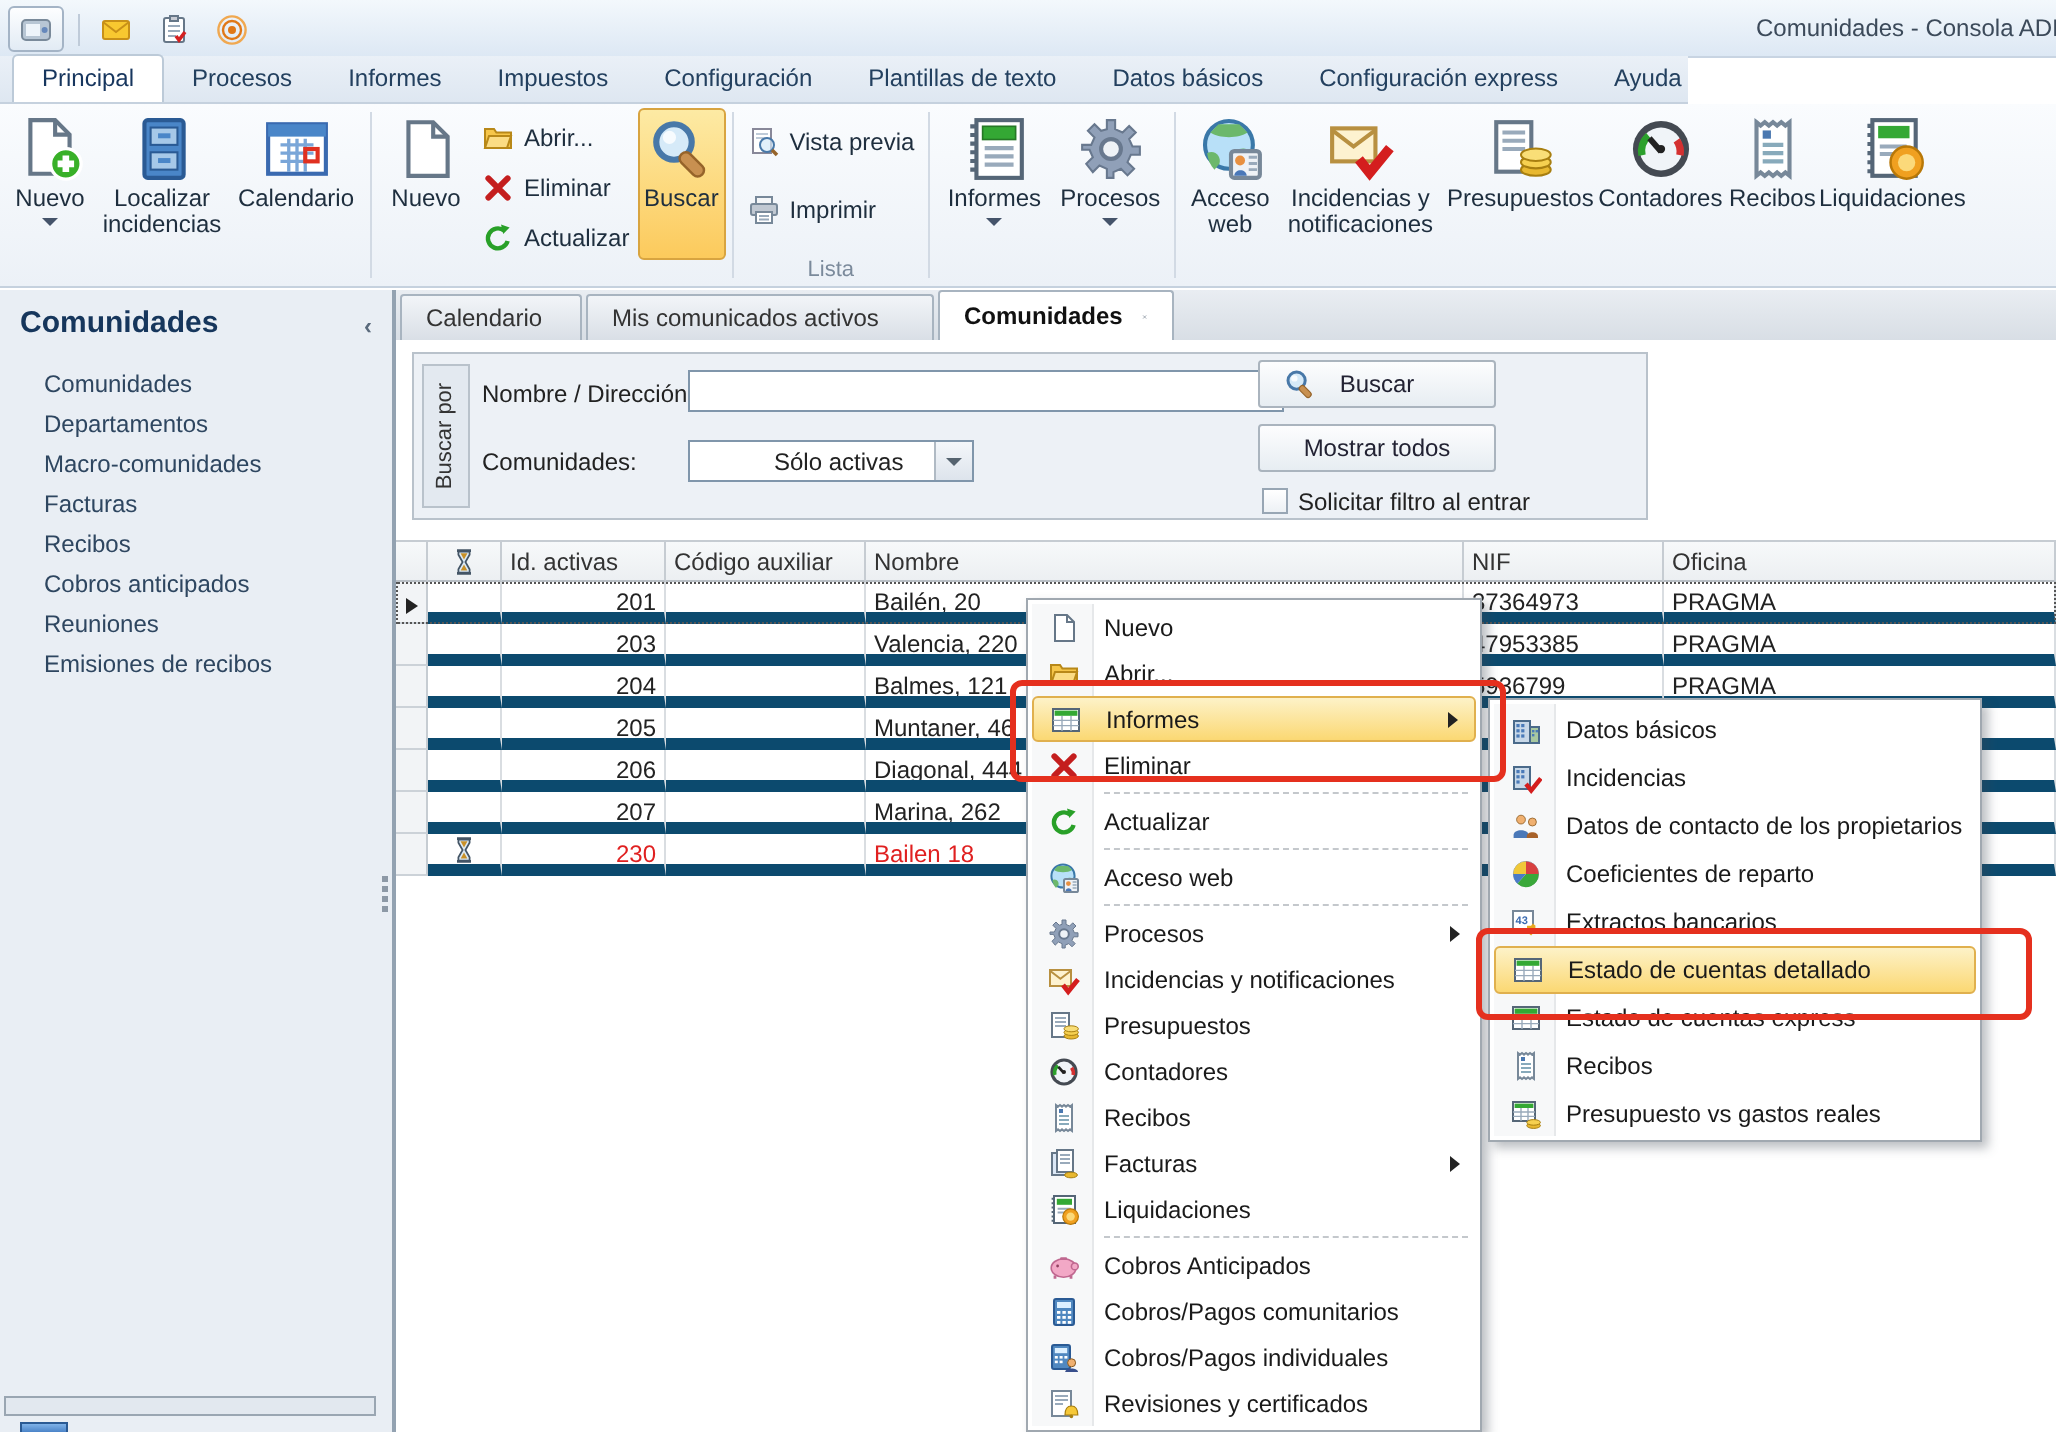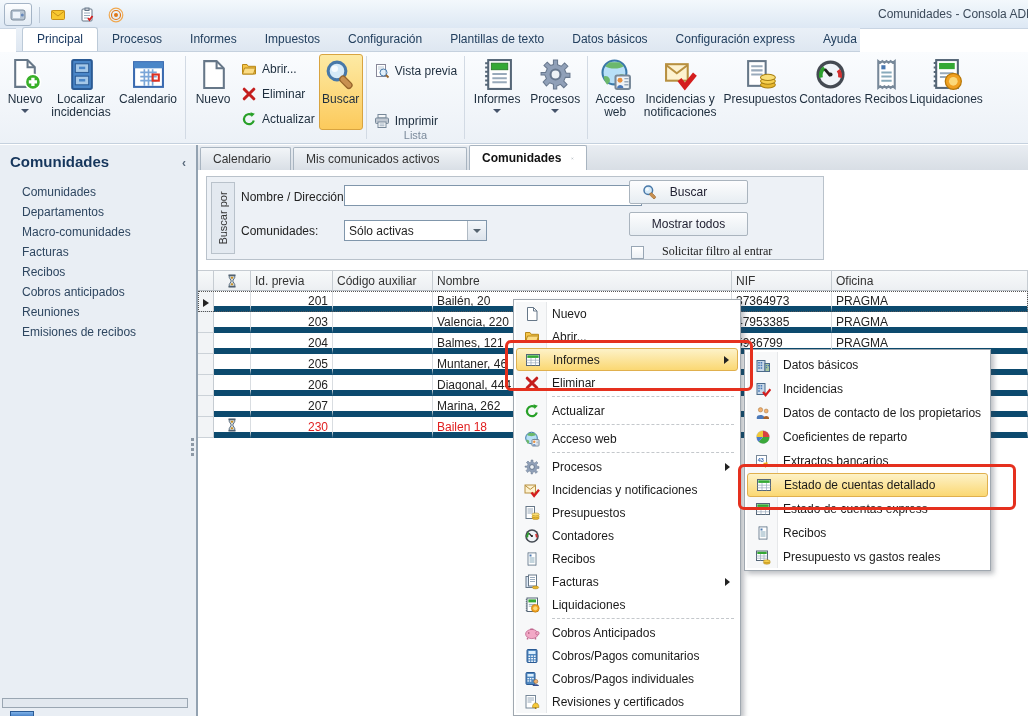--- a/index.html
+++ b/index.html
@@ -13,21 +13,21 @@
             background:linear-gradient(#f3f8fc,#dde8f4);border-bottom:1px solid #c8d4e2;}
   .qat{position:absolute;left:4px;top:3px;display:flex;align-items:center;gap:7px;}
   .appbox{width:26px;height:21px;border:1px solid #a4b4c6;border-radius:3px;
           background:linear-gradient(#fdfeff,#e2ebf4);display:flex;align-items:center;justify-content:center;}
   .qat-sep{width:1px;height:16px;background:#bfcbd9;}
   .ic16{width:16px;height:16px;}
   .qbtn{padding:1px 3px;}
   .title-text{position:absolute;left:878px;top:7px;white-space:nowrap;color:#3c4a5a;}
 
   
-  .menubar{position:absolute;left:16px;top:28px;width:844px;height:24px;
+  .menubar{position:absolute;left:0;top:28px;width:844px;height:24px;
            background:linear-gradient(#eaf0f7,#dee7f1);border-bottom:1px solid #c5d1de;
            display:flex;align-items:flex-end;padding-left:6px;box-sizing:border-box;}
   .menutab{padding:4px 14px 5px 14px;color:#23405f;white-space:nowrap;}
   .menutab.active{background:#fff;border:1px solid #bccad8;border-bottom:none;
                   border-radius:3px 3px 0 0;color:#17365e;}
 
   
   .ribbon{position:absolute;left:0;top:52px;width:1028px;height:91px;
           background:linear-gradient(#fafcfe,#ecf1f7);border-bottom:1px solid #c5d1de;
           display:flex;align-items:stretch;overflow:hidden;}
@@ -75,30 +75,30 @@
   
   .searchbox{position:absolute;left:8px;top:31px;width:618px;height:84px;box-sizing:border-box;
              background:#edf1f6;border:1px solid #b9c2cb;}
   .vlabel{position:absolute;left:4px;top:5px;bottom:5px;width:22px;border:1px solid #b9c2cb;
           background:#e3e9f0;display:flex;align-items:center;justify-content:center;}
   .vlabel span{transform:rotate(-90deg);white-space:nowrap;font-size:11px;color:#333;}
   .f-label{position:absolute;left:34px;color:#222;}
   .t-input{position:absolute;left:137px;top:8px;width:290px;height:19px;border:1px solid #8096ab;
            background:#fff;font-family:"Liberation Sans",sans-serif;font-size:12px;padding:0 3px;}
   .d-select{position:absolute;left:137px;top:43px;width:143px;height:21px;box-sizing:border-box;
-            border:1px solid #8096ab;background:#fff;display:flex;align-items:center;}
+            border:1px solid #8096ab;background:#fff;display:flex;align-items:center;padding-left:38px;}
   .d-select .sel-text{flex:1;padding-left:4px;}
   .d-btn{width:18px;height:100%;background:linear-gradient(#f4f7fa,#dde4ec);
          border-left:1px solid #b0bac4;display:flex;align-items:center;justify-content:center;}
   .d-btn .caret{margin-top:0;border-top-color:#55636f;}
   .btn{position:absolute;left:431px;width:119px;height:24px;box-sizing:border-box;
        border:1px solid #aab4be;border-radius:2px;background:linear-gradient(#fdfdfe,#e7edf2);
        display:flex;align-items:center;justify-content:center;color:#223;}
   .btn .sicon{position:absolute;left:12px;}
-  .chk-row{position:absolute;left:433px;top:99px;display:flex;align-items:flex-end;gap:18px;font-family:Liberation Serif, serif;}
+  .chk-row{position:absolute;left:433px;top:99px;display:flex;align-items:flex-start;gap:5px;}
   .checkbox{width:13px;height:13px;box-sizing:border-box;border:1px solid #98a6b4;
             background:linear-gradient(#fff,#edf1f5);}
 
   
   .grid{position:absolute;left:0;top:125px;width:830px;}
   .g-row,.g-header{display:flex;width:830px;}
   .cell{box-sizing:border-box;padding:3px 4px 0 4px;height:21px;overflow:hidden;white-space:nowrap;}
   .c0{width:16px;}.c1{width:37px;display:flex;align-items:center;justify-content:center;padding:1px;}
   .c2{width:82px;text-align:right;}.c3{width:100px;}.c4{width:299px;}.c5{width:100px;}.c6{width:196px;}
   .g-header .cell{background:linear-gradient(#f7f9fa,#eceff2);border-right:1px solid #c6ccd2;
@@ -273,21 +273,21 @@
             <circle cx="5.2" cy="5.2" r="1.6" fill="#ffffff" opacity=".8"></circle>
             <rect x="9.2" y="8.2" width="7" height="3" rx="1.4" transform="rotate(45 9.2 8.2)" fill="#c89050" stroke="#96642a" stroke-width=".6"></rect>
           </svg>
         </span>
       <span class="blabel">Buscar</span>
     </div>
   </div>
   <div class="rsep"></div>
 
   <div class="rgroup lista">
-    <div class="smallcol" style="gap:32px;padding-top:8px;">
+    <div class="smallcol" style="gap:16px;padding-top:8px;">
       <div class="smallbtn">
         <span class="ic sicon">
             <svg viewBox="0 0 16 16">
               <rect x="2.5" y="1.5" width="9" height="12" fill="#fff" stroke="#888899"></rect>
               <path d="M4 4h6M4 6h6" stroke="#aabbcc" stroke-width=".8"></path>
               <circle cx="9.5" cy="9.5" r="3.5" fill="#d6eaf8" fill-opacity=".7" stroke="#4878a8"></circle>
               <path d="M12 12l2.5 2.5" stroke="#96642a" stroke-width="1.8"></path>
             </svg>
           </span>
         <span>Vista previa</span>
@@ -492,21 +492,21 @@
       <div class="cell c1">
         <span class="ic ic14">
             <svg viewBox="0 0 16 16">
               <path d="M4 1.5h8M4 14.5h8" stroke="#445566" stroke-width="1.6"></path>
               <path d="M4.8 2h6.4v1.8L8.8 8l2.4 4.2V14H4.8v-1.8L7.2 8 4.8 3.8z" fill="#dceaf6" stroke="#445566" stroke-width="1"></path>
               <path d="M6 3h4L8 6.6z" fill="#c89028"></path>
               <path d="M8 9.4l1.9 3.4H6.1z" fill="#c89028"></path>
             </svg>
           </span>
       </div>
-      <div class="cell c2">Id. previa</div>
+      <div class="cell c2">Id. activas</div>
       <div class="cell c3">Código auxiliar</div>
       <div class="cell c4">Nombre</div>
       <div class="cell c5">NIF</div>
       <div class="cell c6">Oficina</div>
     </div>
 
     <div class="g-row selected">
       <div class="cell c0">
           <span class="rowarrow"></span>
         </div>

